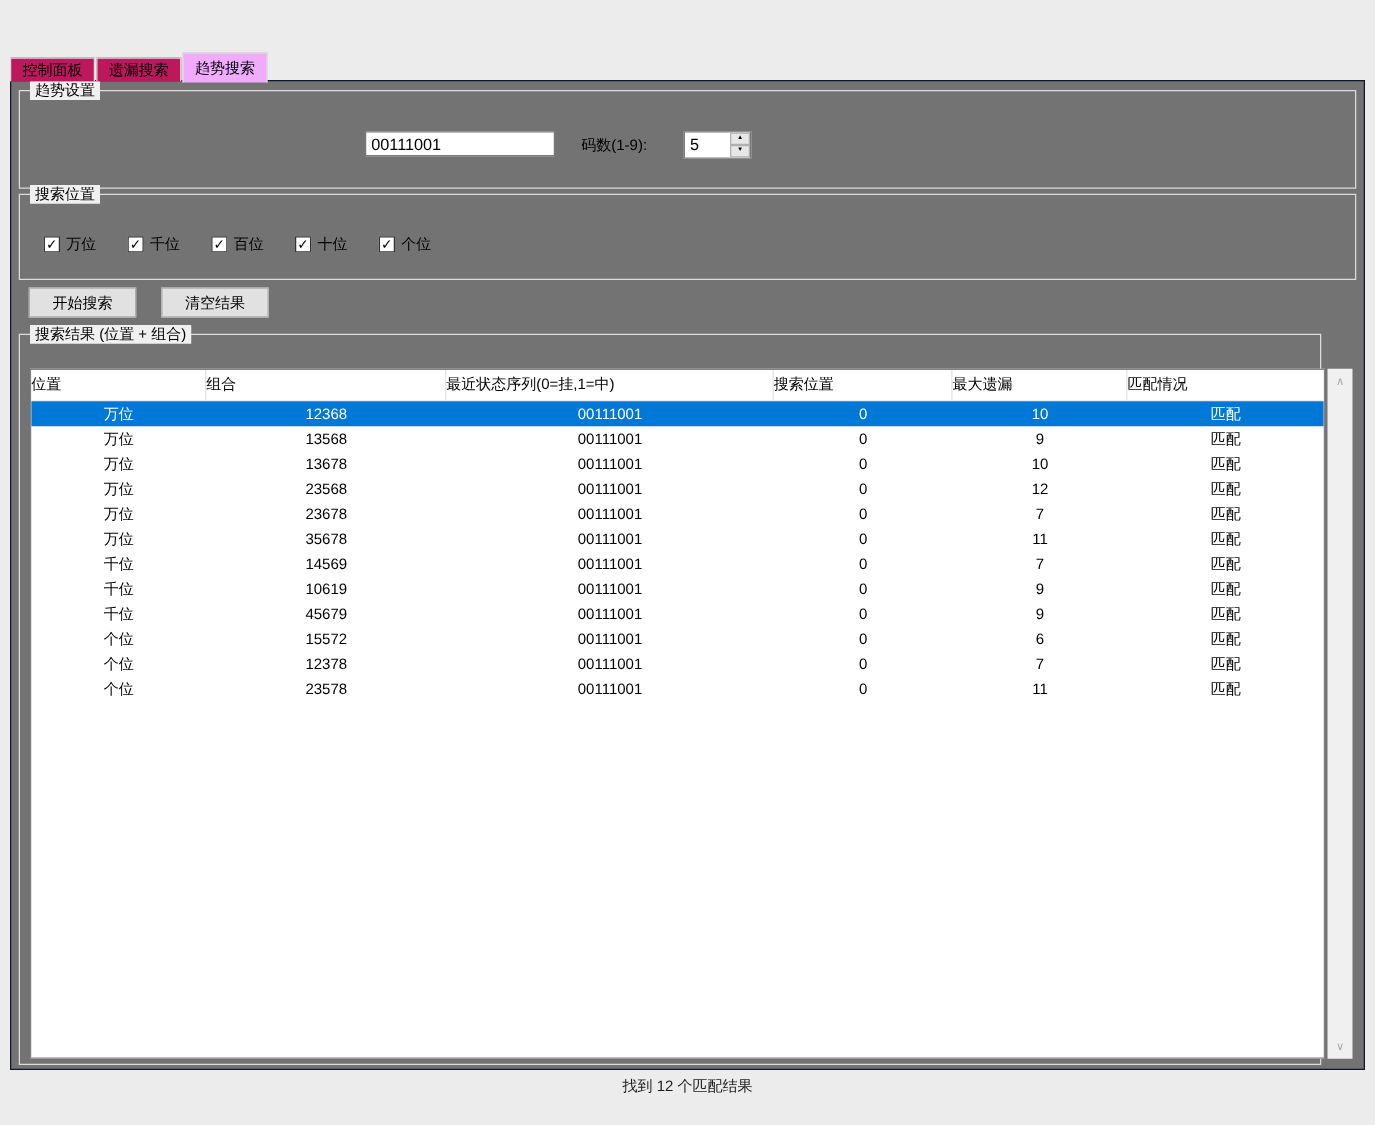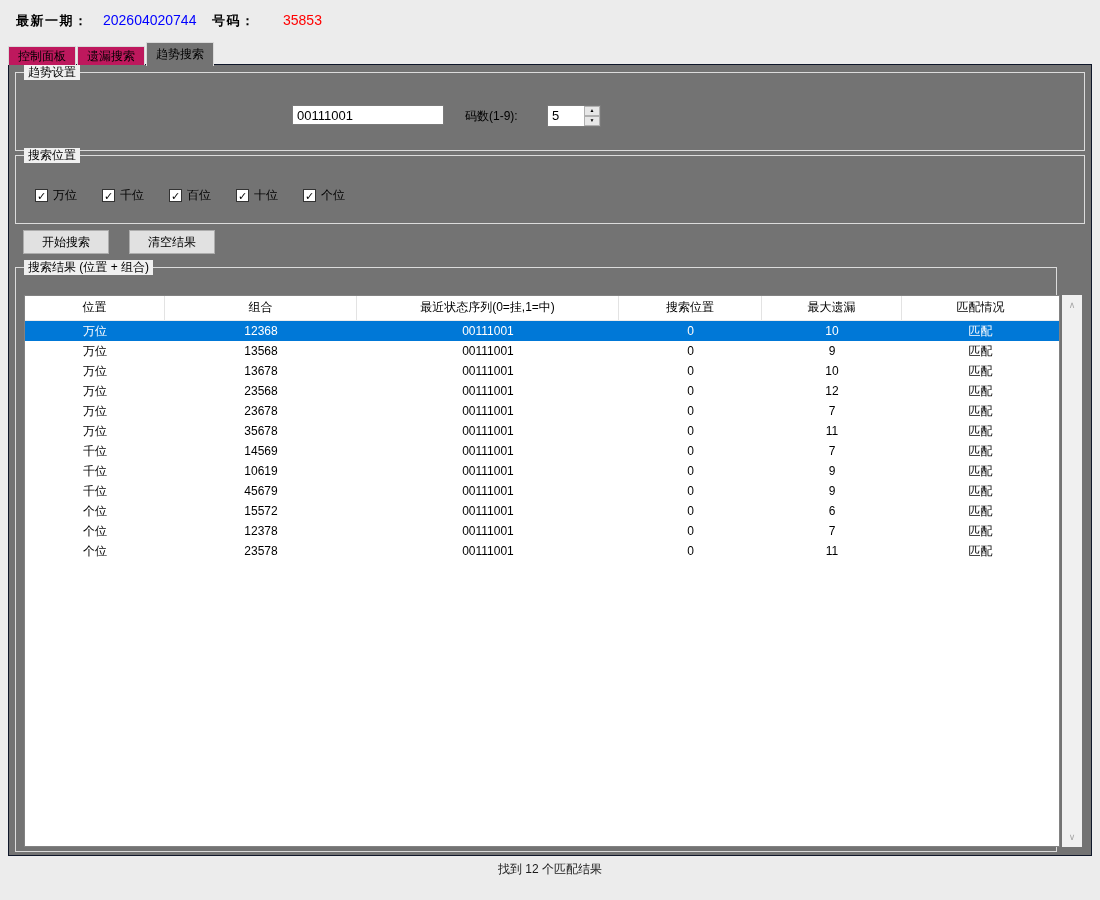--- a/index.html
+++ b/index.html
@@ -10,21 +10,21 @@
   .topbar{position:absolute;left:0;top:10px;width:1100px;height:22px;}
   .tb-l1{position:absolute;left:16px;top:2px;font-weight:bold;font-size:13px;letter-spacing:1.5px;}
   .tb-v1{position:absolute;left:103px;top:2px;font-size:14px;}
   .tb-l2{position:absolute;left:212px;top:2px;font-weight:bold;font-size:13px;letter-spacing:1.5px;}
   .tb-v2{position:absolute;left:283px;top:2px;font-size:14px;}
 
   
   .tabstrip{position:absolute;left:8px;top:40px;height:25px;display:flex;align-items:flex-end;z-index:2;}
   .tab{height:18px;line-height:18px;padding:0 9px;font-size:12px;background:#be185d;
        border:1px solid #d9d9d9;border-bottom:none;margin-right:1px;cursor:default;}
-  .tab.active{height:23px;line-height:23px;background:#737373;margin-bottom:-1px;z-index:3;position:relative;}
+  .tab.active{height:23px;line-height:23px;background:#f0abfc;margin-bottom:-1px;z-index:3;position:relative;}
 
   
   .panel{position:absolute;left:8px;top:64px;width:1084px;height:792px;background:#737373;
          border:1px solid #0f172a;box-sizing:border-box;z-index:1;}
 
   
   .group{position:absolute;border:1px solid #dcdcdc;box-sizing:border-box;}
   .gtitle{position:absolute;top:-8px;left:8px;background:#f0f0f0;padding:0 4px;font-size:12px;line-height:15px;}
 
   .g1{left:6px;top:7px;width:1070px;height:79px;}
@@ -48,44 +48,38 @@
 
   .btn{position:absolute;width:86px;height:24px;background:#e1e1e1;border:1px solid #adadad;
        font-size:12px;text-align:center;line-height:22px;box-sizing:border-box;cursor:default;}
   .btn1{left:14px;top:165px;}
   .btn2{left:120px;top:165px;}
 
   
   .table{position:absolute;left:8px;top:27px;width:1036px;height:552px;background:#fff;
          border:1px solid #828282;box-sizing:border-box;overflow:hidden;}
   .thead{display:flex;height:24px;border-bottom:1px solid #ececec;background:#fff;}
-  .th{font-size:12px;line-height:23px;text-align:center;border-right:1px solid #e3e3e3;box-sizing:border-box;}
+  .th{font-size:12px;line-height:23px;text-align:left;border-right:1px solid #e3e3e3;box-sizing:border-box;}
   .th:last-child{border-right:none;}
   .tr{display:flex;height:20px;}
   .tr.selected{background:var(--sel,#0078d7);color:#fff;}
   .td{font-size:12px;line-height:20px;text-align:center;box-sizing:border-box;overflow:hidden;}
 
   .scrollbar{position:absolute;left:1046px;top:27px;width:20px;height:552px;background:#f0f0f0;}
   .sb-up,.sb-down{position:absolute;left:0;width:100%;text-align:center;color:#a6a6a6;font-size:9px;line-height:10px;}
   .sb-up{top:5px;}
   .sb-down{bottom:5px;}
 
   .statusbar{position:absolute;left:0;top:861px;width:1100px;text-align:center;font-size:12px;color:#1a1a1a;}
 </style>
 </head>
 <body>
 
 <div class="app">
 
-  <div class="topbar">
-    <span class="tb-l1">最新一期：</span>
-    <span class="tb-v1" style="color: rgb(0, 0, 255);">202604020744</span>
-    <span class="tb-l2">号码：</span>
-    <span class="tb-v2" style="color: rgb(255, 0, 0);">35853</span>
-  </div>
 
   <div class="tabstrip" id="tabstrip">
       <div class="tab">控制面板</div>
       <div class="tab">遗漏搜索</div>
       <div class="tab active">趋势搜索</div>
     </div>
 
   <div class="panel">
 
     <div class="group g1">

